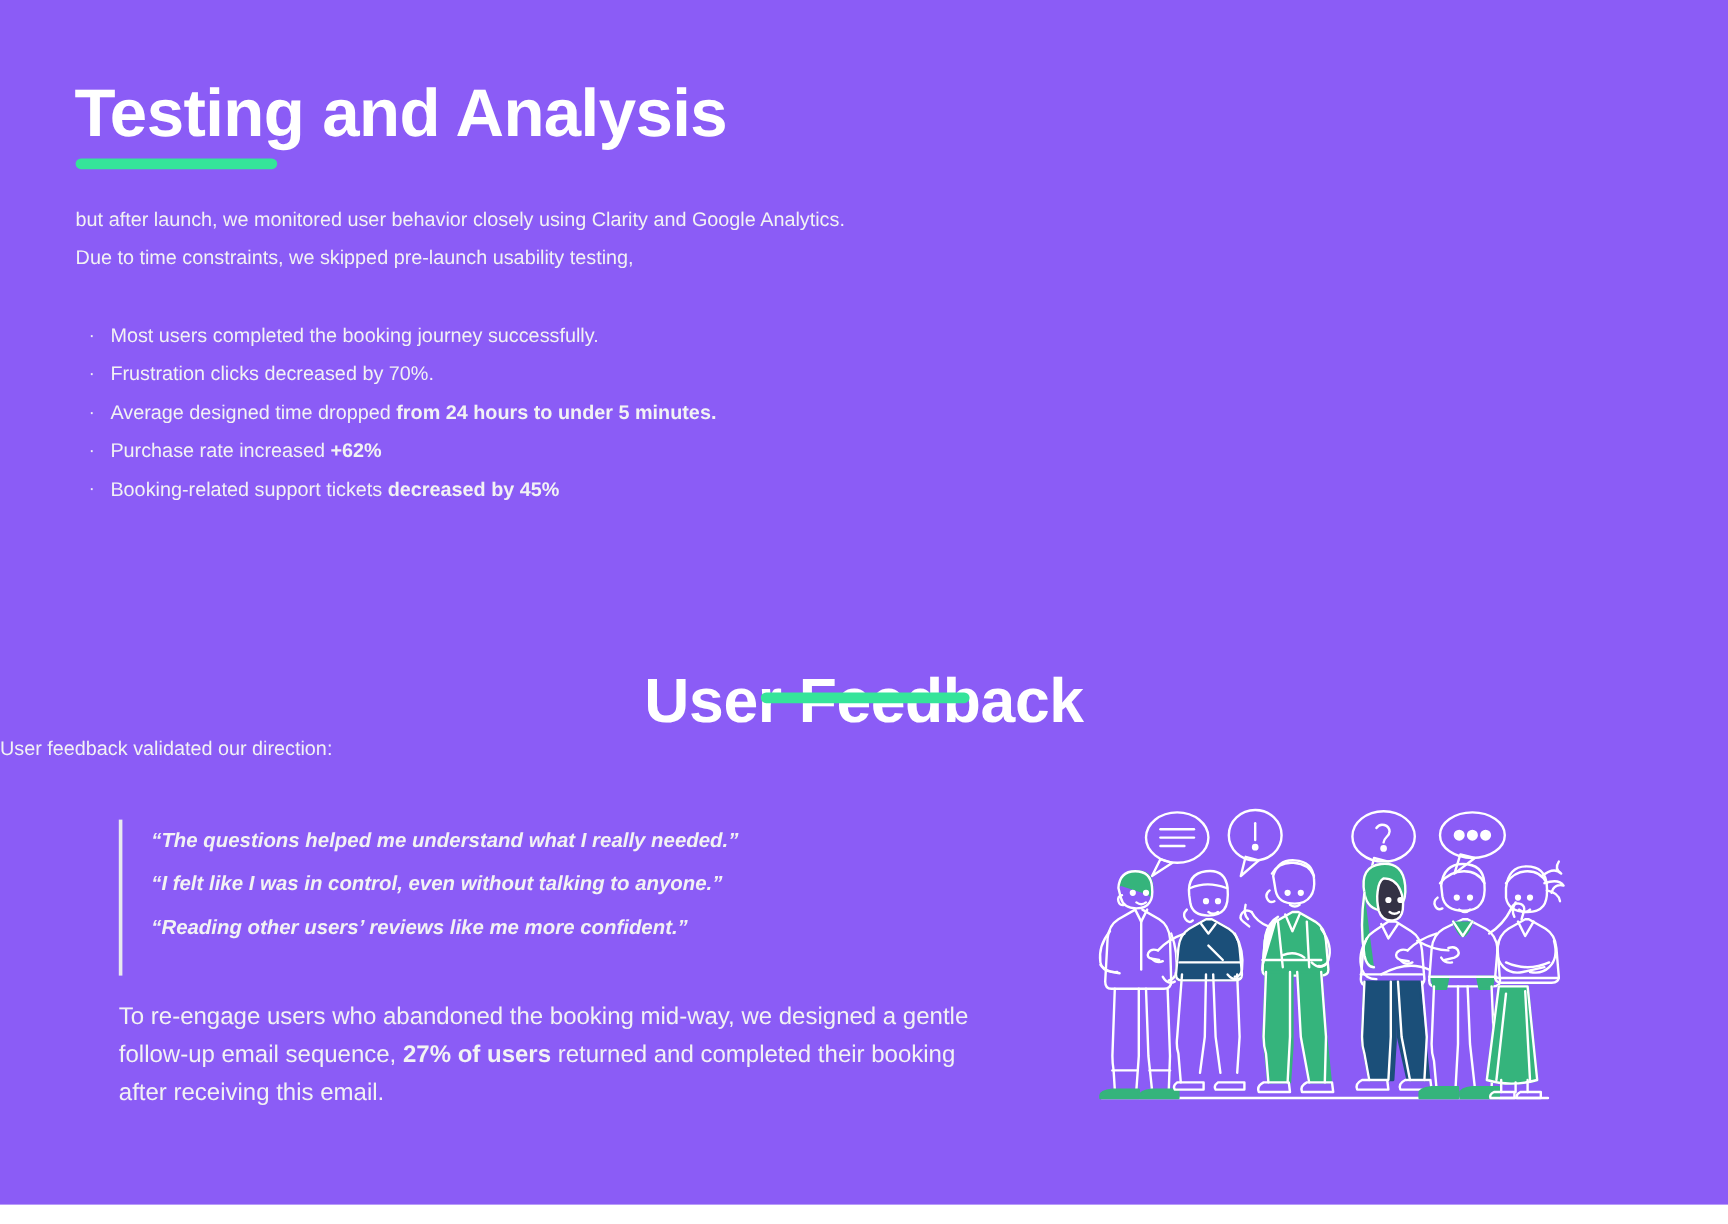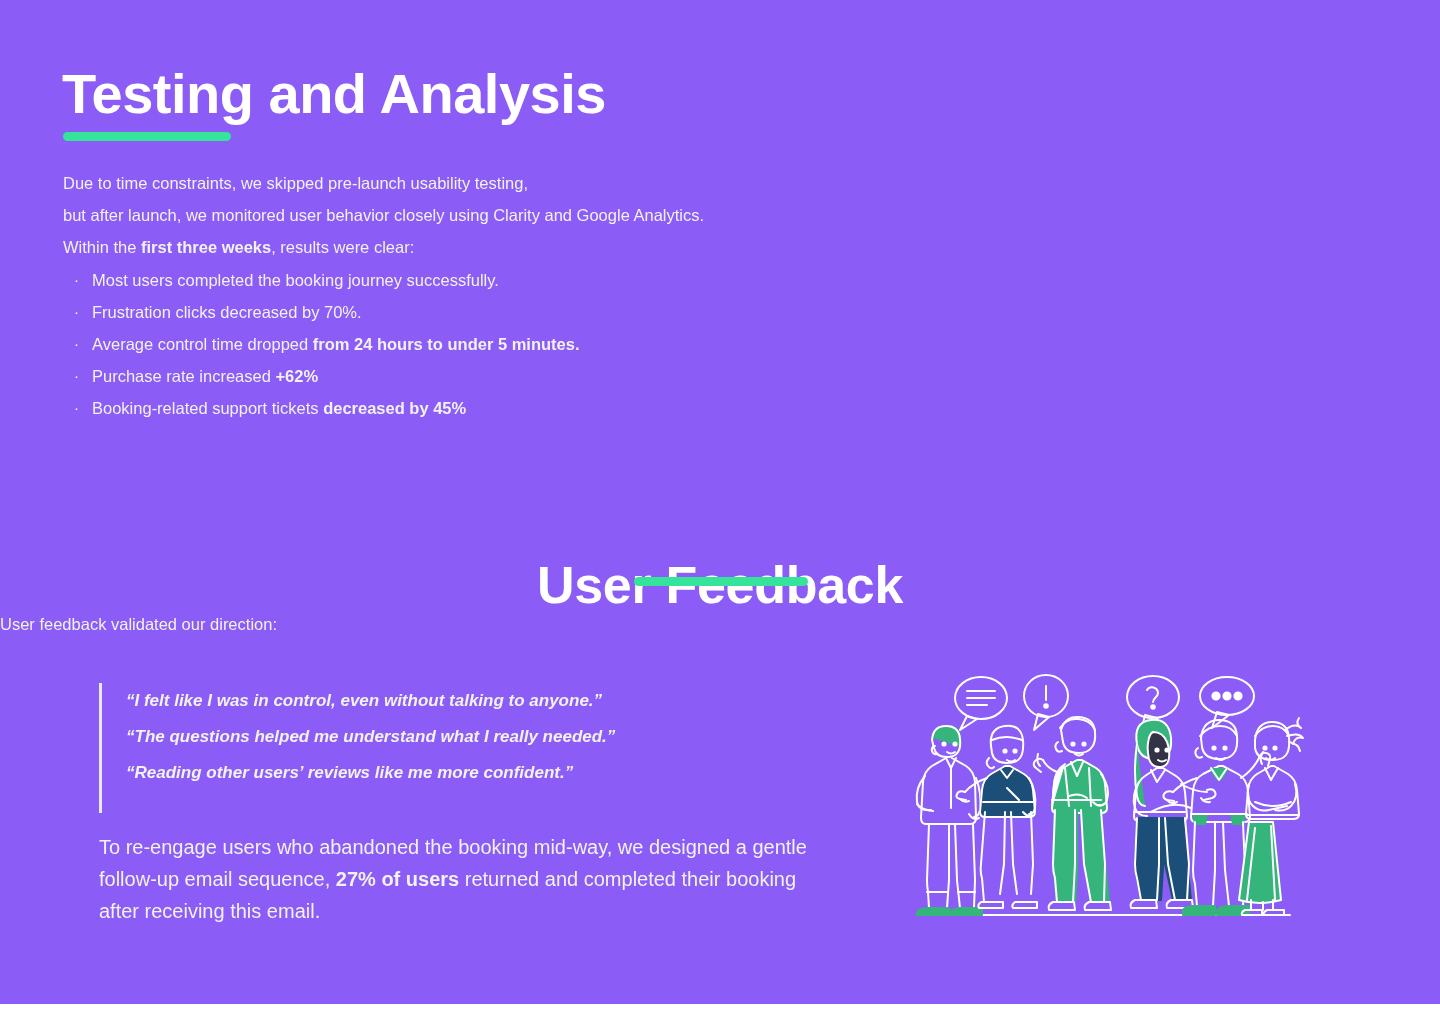--- a/index.html
+++ b/index.html
@@ -139,40 +139,39 @@
 </style>
 </head>
 <body>
 
 <div class="slide">
 
   <div class="sec1-title">Testing and Analysis</div>
   <div class="accent-bar bar-1"></div>
 
   <div class="sec1-body">
+    <p>but after launch, we monitored user behavior closely using Clarity and Google Analytics.</p>
     <p>Due to time constraints, we skipped pre-launch usability testing,</p>
-    <p>but after launch, we monitored user behavior closely using Clarity and Google Analytics.</p>
-    <p><span>Within the </span><b>first three weeks</b><span>, results were clear:</span></p>
   </div>
 
   <ul class="bullets">
     <li><span class="bullet-dot">·</span><span>Most users completed the booking journey successfully.</span><b></b></li>
     <li><span class="bullet-dot">·</span><span>Frustration clicks decreased by 70%.</span><b></b></li>
-    <li><span class="bullet-dot">·</span><span>Average control time dropped </span><b>from 24 hours to under 5 minutes.</b></li>
+    <li><span class="bullet-dot">·</span><span>Average designed time dropped </span><b>from 24 hours to under 5 minutes.</b></li>
     <li><span class="bullet-dot">·</span><span>Purchase rate increased </span><b>+62%</b></li>
     <li><span class="bullet-dot">·</span><span>Booking-related support tickets </span><b>decreased by 45%</b></li>
   </ul>
 
   <div class="sec2-title">User Feedback</div>
   <div class="accent-bar bar-2"></div>
   <div class="sec2-sub">User feedback validated our direction:</div>
 
   <div class="quote-block">
+    <div class="q">“The questions helped me understand what I really needed.”</div>
     <div class="q">“I felt like I was in control, even without talking to anyone.”</div>
-    <div class="q">“The questions helped me understand what I really needed.”</div>
     <div class="q">“Reading other users’ reviews like me more confident.”</div>
   </div>
 
   <div class="closing-para">
     <p>To re-engage users who abandoned the booking mid-way, we designed a gentle</p>
     <p><span>follow-up email sequence, </span><b>27% of users</b><span> returned and completed their booking</span></p>
     <p>after receiving this email.</p>
   </div>
 
   <div class="illustration">

